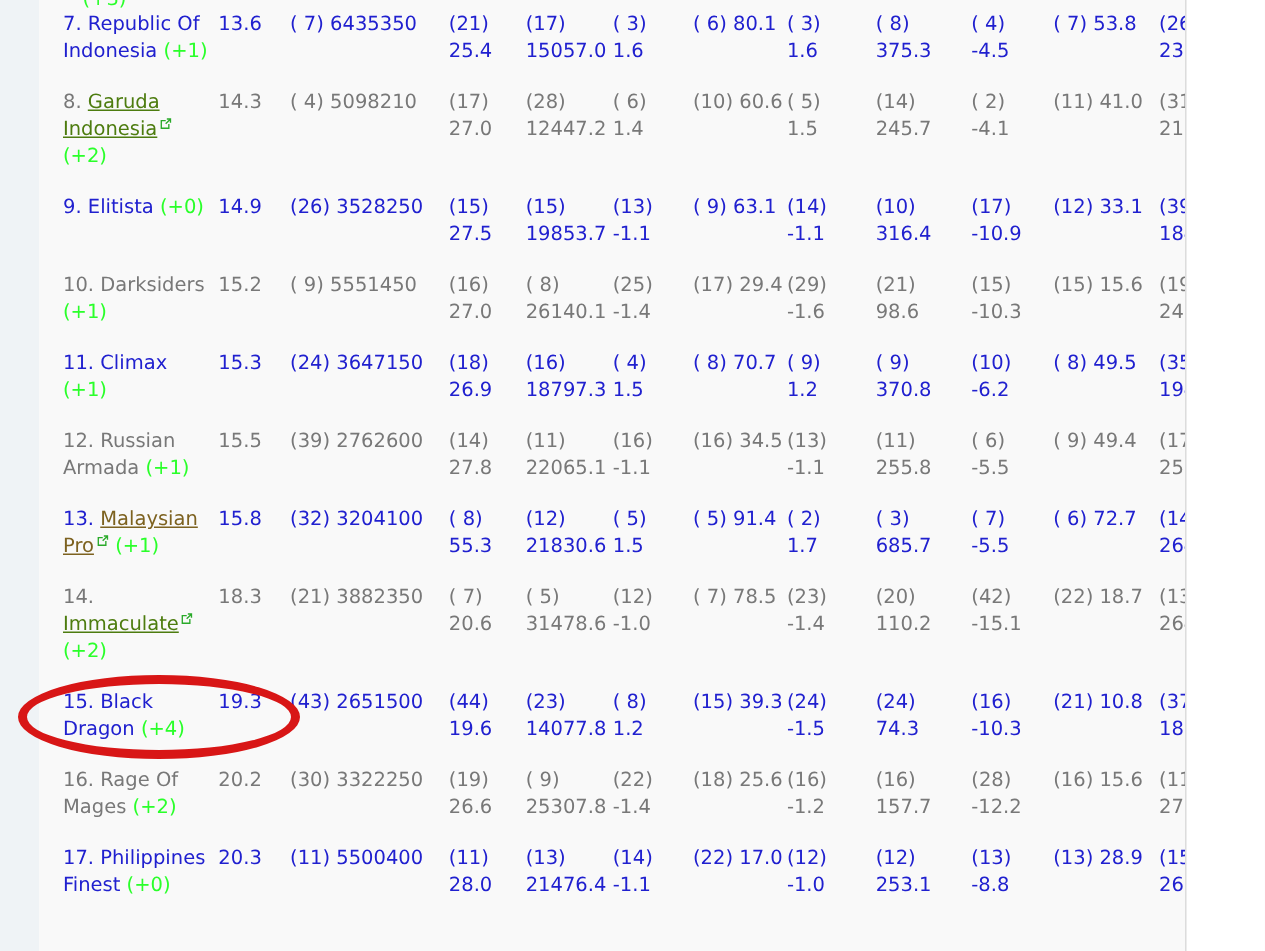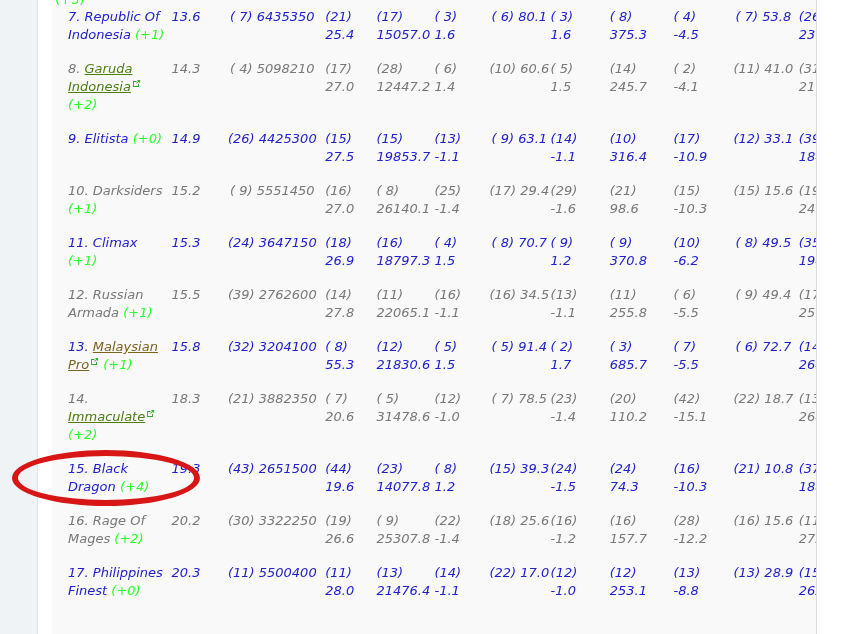--- a/index.html
+++ b/index.html
@@ -20,28 +20,27 @@
     position: absolute;
     left: 0; top: 0;
     width: 38px;
     height: 634px;
     background: #eff3f6;
     border-right: 1px solid #e3e3e3;
     box-sizing: border-box;
   }
   #content-pane {
     position: absolute;
-    left: 52px; top: 0;
+    left: 26px; top: 0;
     width: 765px;
     height: 634px;
     background: #f9f9f9;
     border-right: 1px solid #dcdcdc;
     box-sizing: border-box;
     overflow: hidden;
-    font-style: italic;
   }
   #right-gutter {
     position: absolute;
     left: 805px; top: 0;
     width: 38px;
     height: 634px;
     background: #ffffff;
   }
 
   table.rank-table {
@@ -82,21 +81,21 @@
   .green { color: #2aff2a; }
   .extlink {
     color: #7d6220;
     text-decoration: underline;
   }
   .gray .extlink { color: #4d7c0f; }
 
   .rank-label { display: inline; }
   .stat-top { display: block; }
   .stat-bot { display: block; }
-  .nowrapcell { white-space: nowrap; text-align: center; }
+  .nowrapcell { white-space: nowrap; }
 
   .ext-icon {
     display: inline-block;
     width: 9px;
     height: 9px;
     position: relative;
     top: -3px;
     margin-left: 1px;
   }
   .ext-icon svg { display: block; }
@@ -216,21 +215,21 @@
             </td>
             <td class="gray c-p9 nowrapcell"><span>(11)</span> <span>41.0</span></td>
             <td class="gray c-p10">
               <span class="stat-top">(31)</span>
               <span class="stat-bot">211</span>
             </td>
           </tr>
           <tr class="row">
             <td class="c-name blue"><span class="rank-label">9.</span> <span>Elitista</span> <span class="green">(+0)</span></td>
             <td class="c-num blue">14.9</td>
-            <td class="blue c-pair nowrapcell"><span>(26)</span> <span>4425300</span></td>
+            <td class="blue c-pair nowrapcell"><span>(26)</span> <span>3528250</span></td>
             <td class="blue c-p2">
               <span class="stat-top">(15)</span>
               <span class="stat-bot">27.5</span>
             </td>
             <td class="blue c-p3">
               <span class="stat-top">(15)</span>
               <span class="stat-bot">19853.7</span>
             </td>
             <td class="blue c-p4">
               <span class="stat-top">(13)</span>

